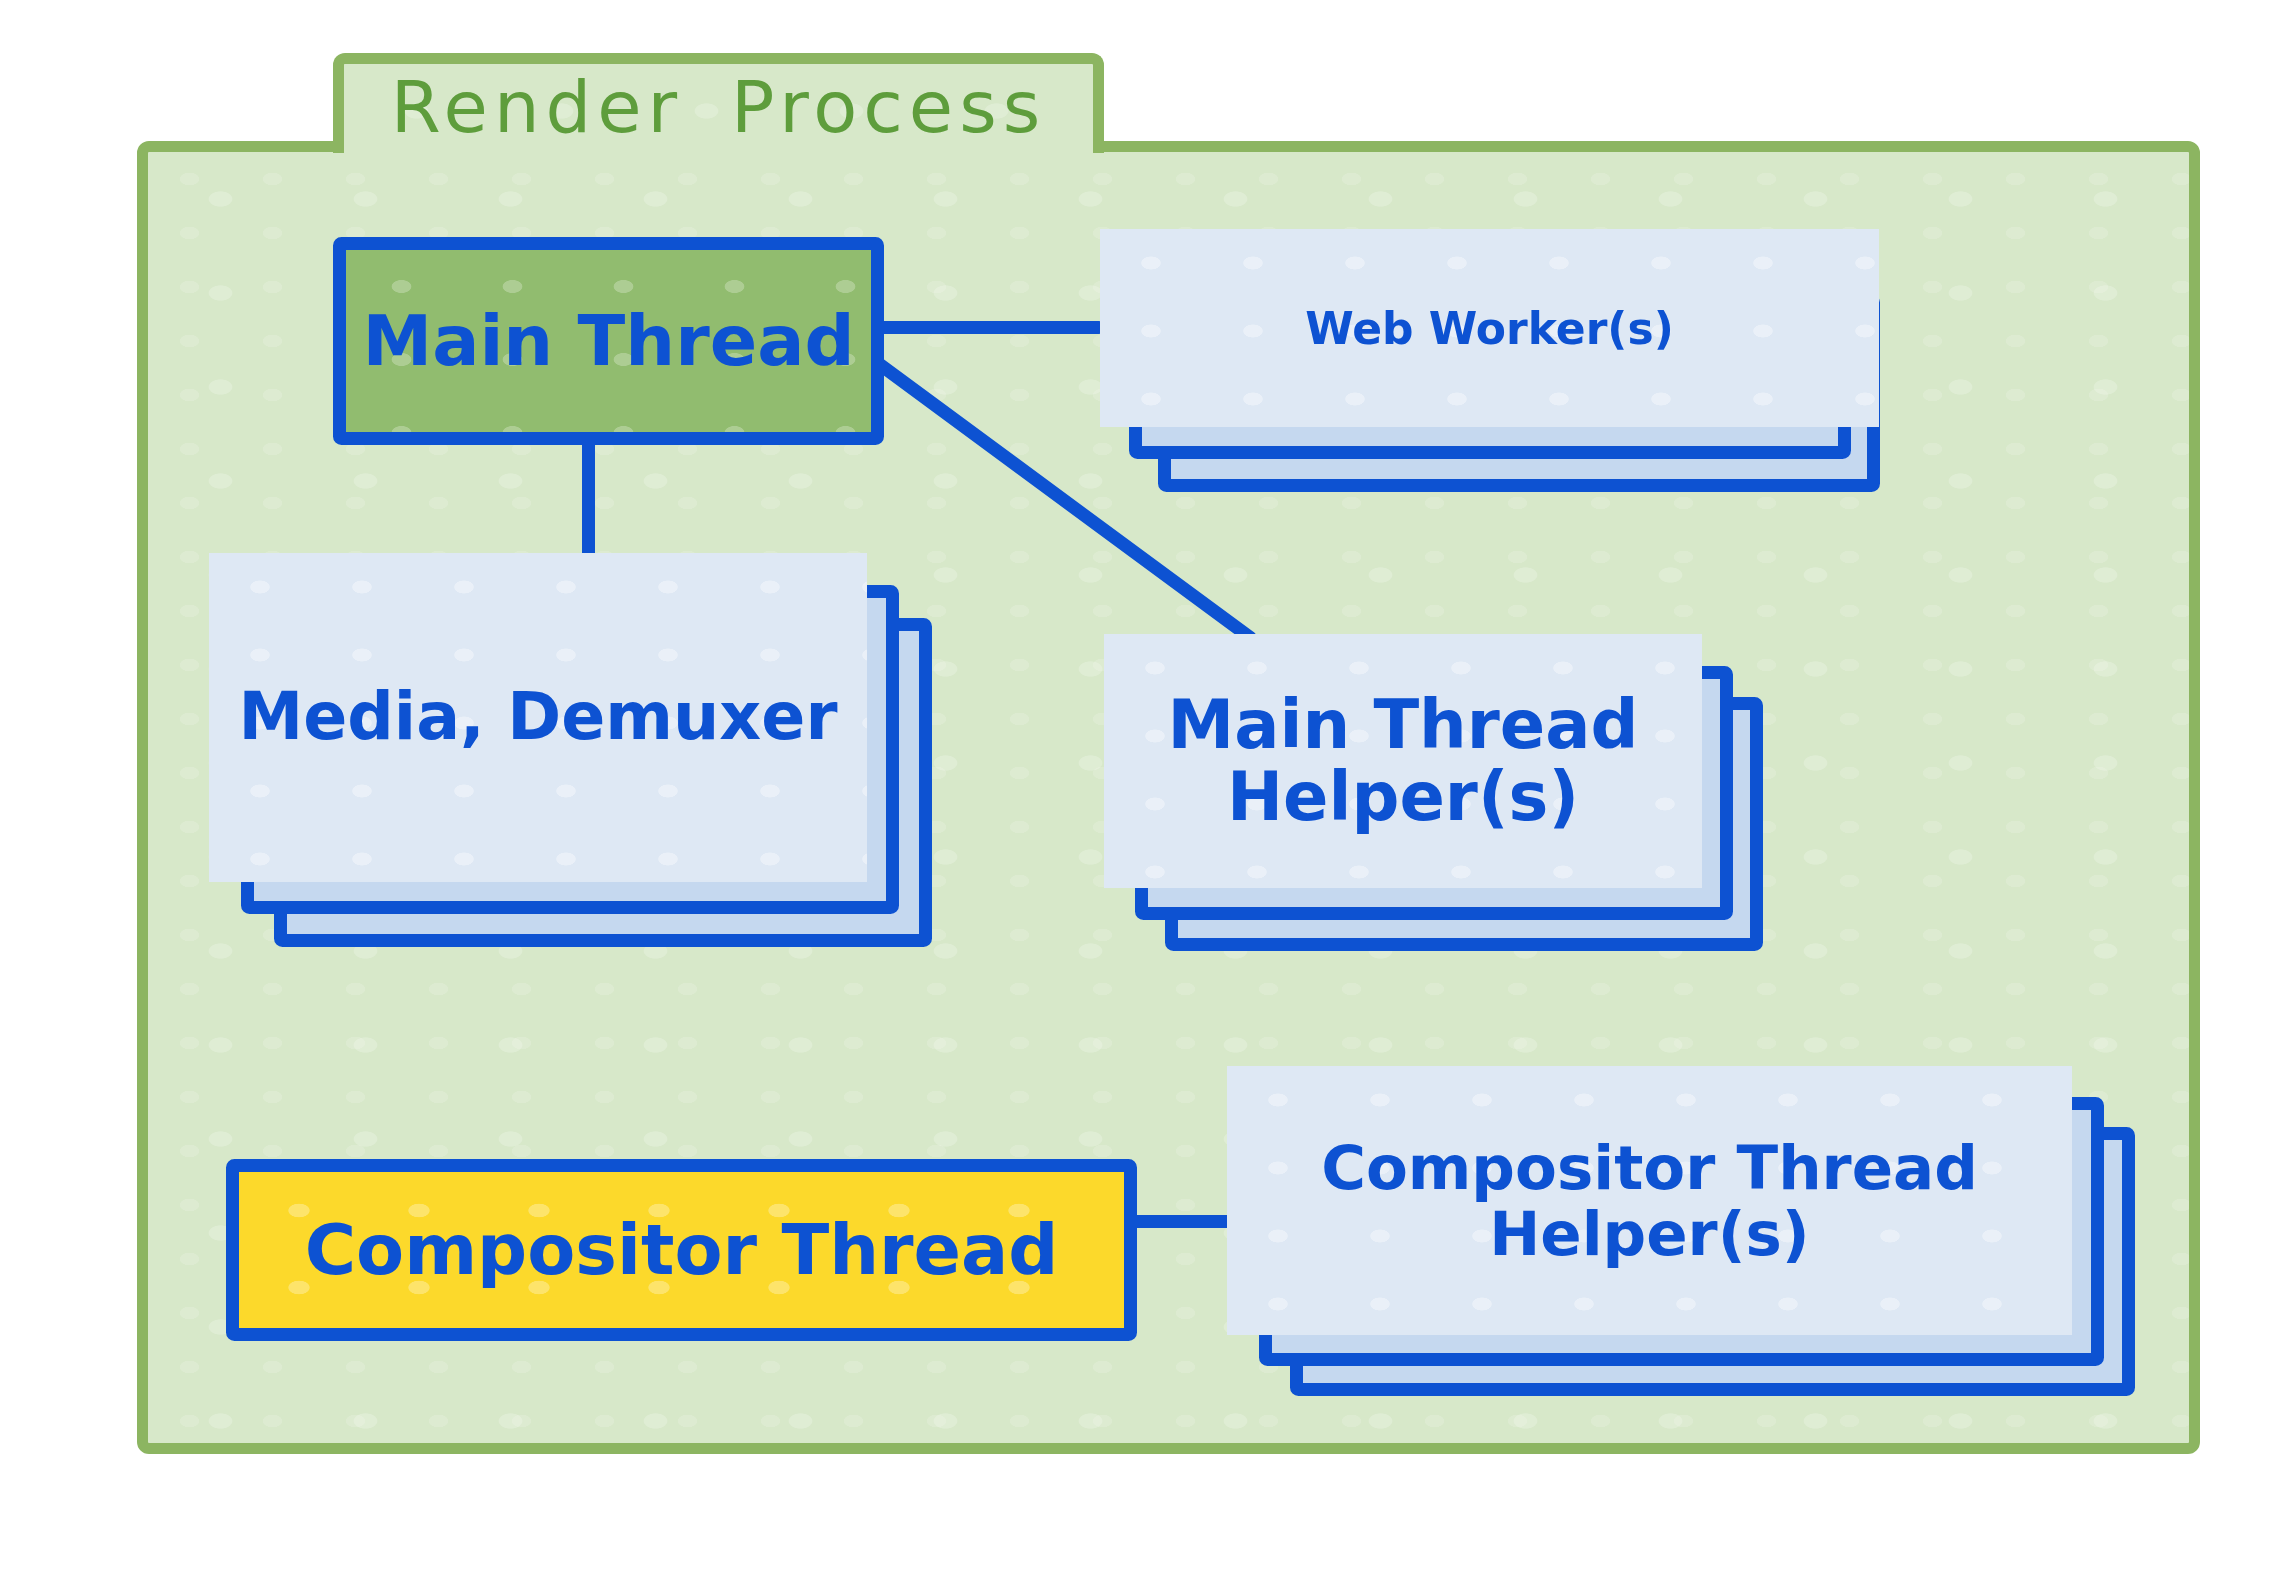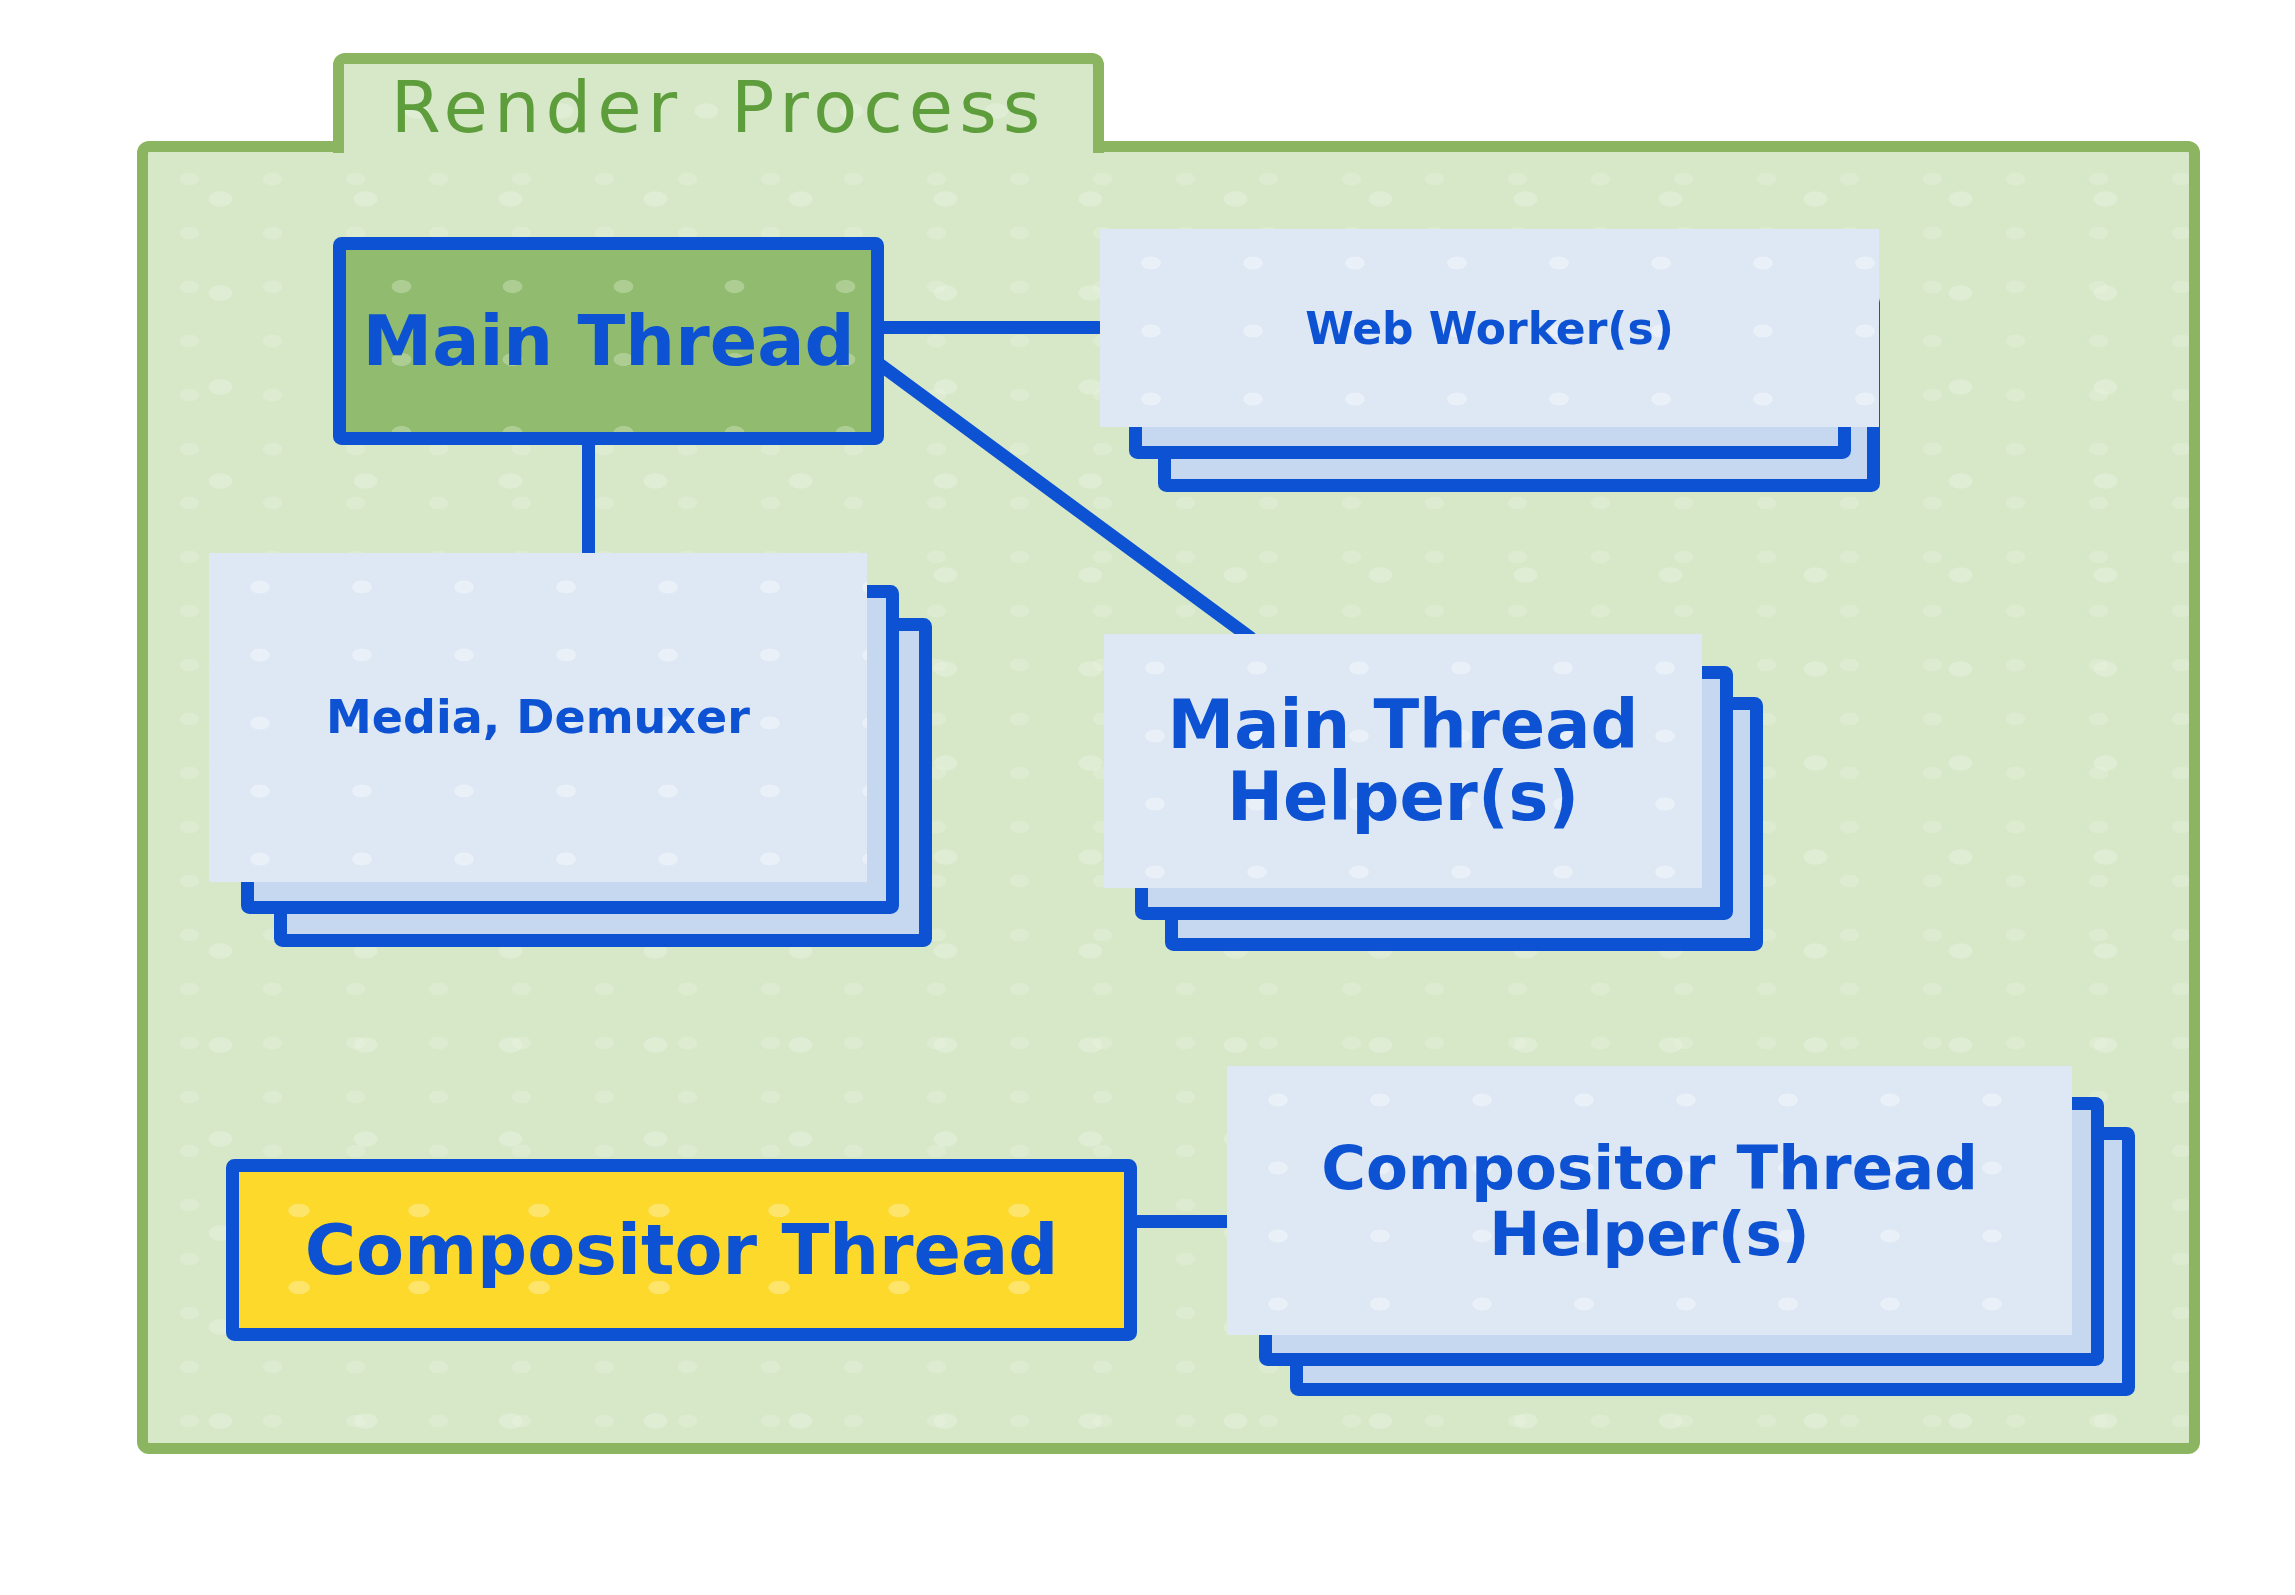--- a/index.html
+++ b/index.html
@@ -124,21 +124,21 @@
     background-size: 120px 77px;
     font-size: 70px;
   }
 
   .stack-web-workers { left: 1100px; top: 229px; }
   .stack-web-workers .front { width: 779px; height: 198px; font-size: 44px; }
   .stack-web-workers .l2 { left: 29px; top: 32px;  width: 722px; height: 198px; }
   .stack-web-workers .l3 { left: 58px; top: 65px;  width: 722px; height: 198px; }
 
   .stack-media { left: 209px; top: 553px; }
-  .stack-media .front { width: 658px; height: 329px; font-size: 46px; }
+  .stack-media .front { width: 658px; height: 329px; font-size: 65px; }
   .stack-media .l2 { left: 32px; top: 32px; width: 658px; height: 329px; }
   .stack-media .l3 { left: 65px; top: 65px; width: 658px; height: 329px; }
 
   .stack-mt-helpers { left: 1104px; top: 634px; }
   .stack-mt-helpers .front { width: 598px; height: 254px; font-size: 67px; }
   .stack-mt-helpers .l2 { left: 31px; top: 32px; width: 598px; height: 254px; }
   .stack-mt-helpers .l3 { left: 61px; top: 63px; width: 598px; height: 254px; }
 
   .stack-ct-helpers { left: 1227px; top: 1066px; }
   .stack-ct-helpers .front { width: 845px; height: 269px; font-size: 61px; }

